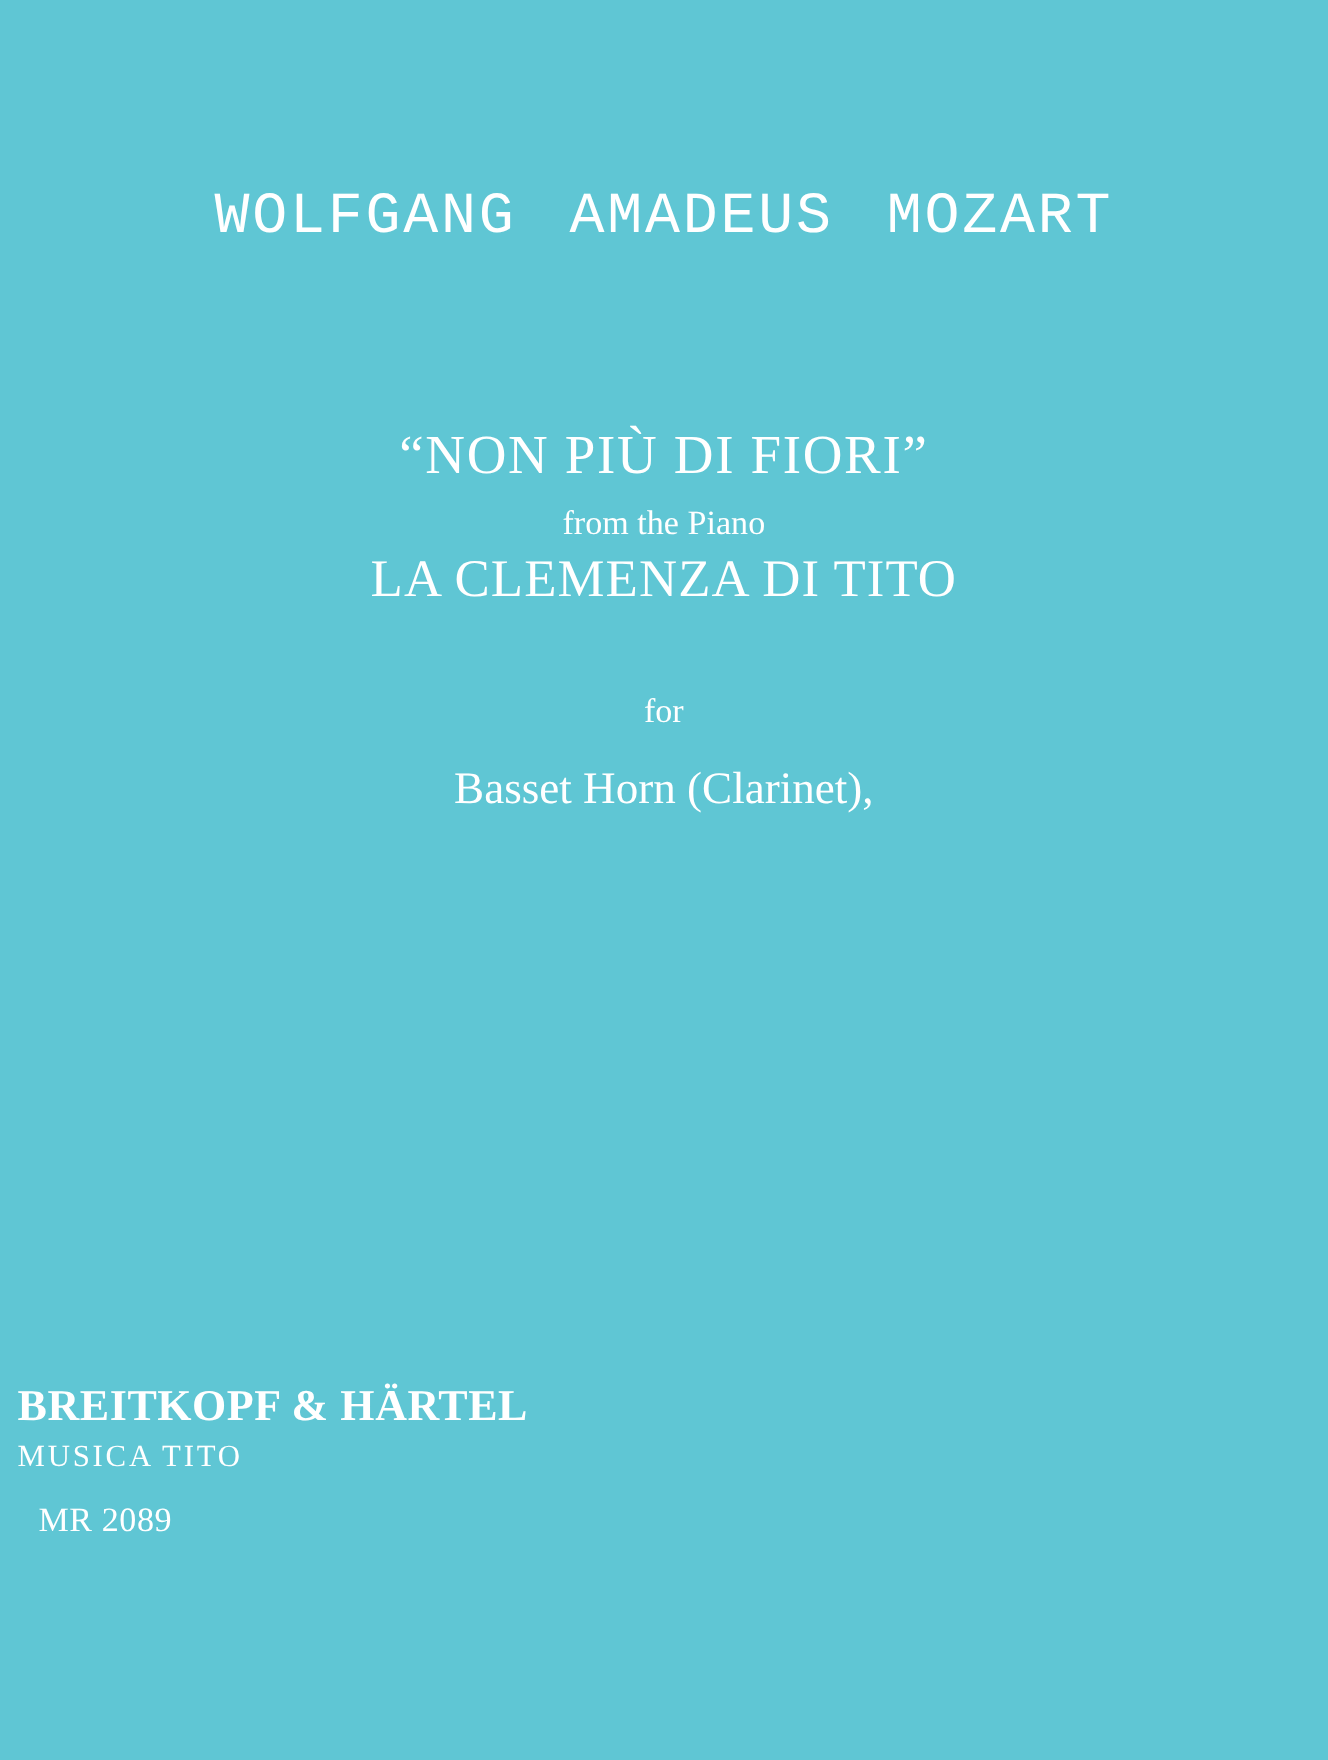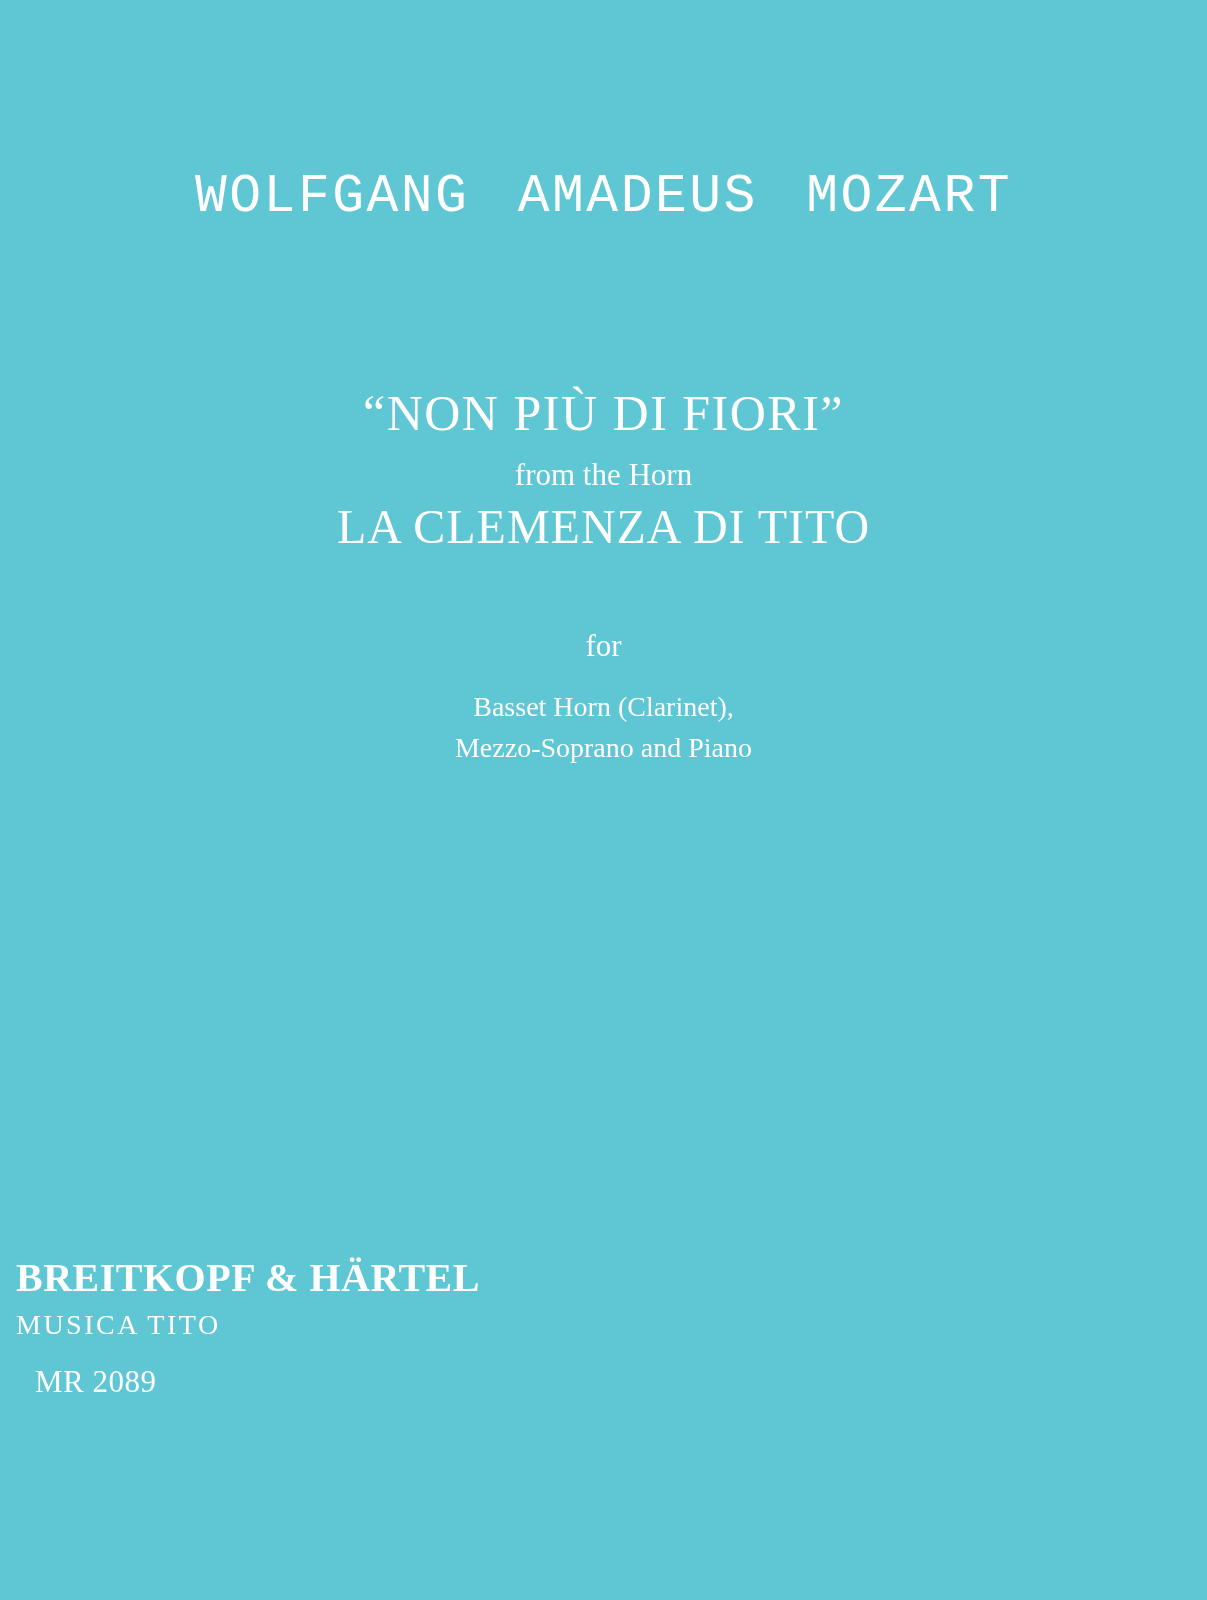--- a/index.html
+++ b/index.html
@@ -65,21 +65,21 @@
     width: 100%;
     text-align: center;
     font-size: 31px;
   }
   .instrumentation {
     position: absolute;
     top: 686px;
     left: 0;
     width: 100%;
     text-align: center;
-    font-size: 28px;
+    font-size: 41px;
     line-height: 1.48;
   }
   .publisher-block {
     position: absolute;
     top: 1256px;
     left: 16px;
     width: 100%;
   }
   .publisher {
     font-size: 40px;
@@ -103,29 +103,28 @@
 </style>
 </head>
 <body>
 
 <div class="page">
 
   <div class="composer">WOLFGANG  AMADEUS  MOZART</div>
 
   <div class="title-block">
     <div class="work-title">“NON PIÙ DI FIORI”</div>
-    <div class="from-opera">from the Horn</div>
+    <div class="from-opera">from the Piano</div>
     <div class="opera-title">LA CLEMENZA DI TITO</div>
   </div>
 
   <div class="forcing">for</div>
 
   <div class="instrumentation">
     <div>Basset Horn (Clarinet),</div>
-    <div>Mezzo-Soprano and Piano</div>
   </div>
 
   <div class="publisher-block">
     <div class="publisher">BREITKOPF &amp; HÄRTEL</div>
     <div class="imprint">MUSICA TITO</div>
     <div class="plate-number">MR 2089</div>
   </div>
 
 </div>
 

